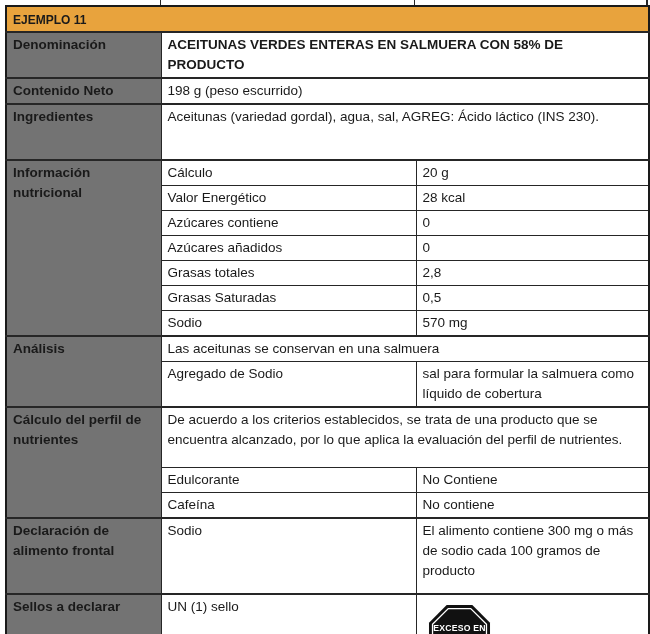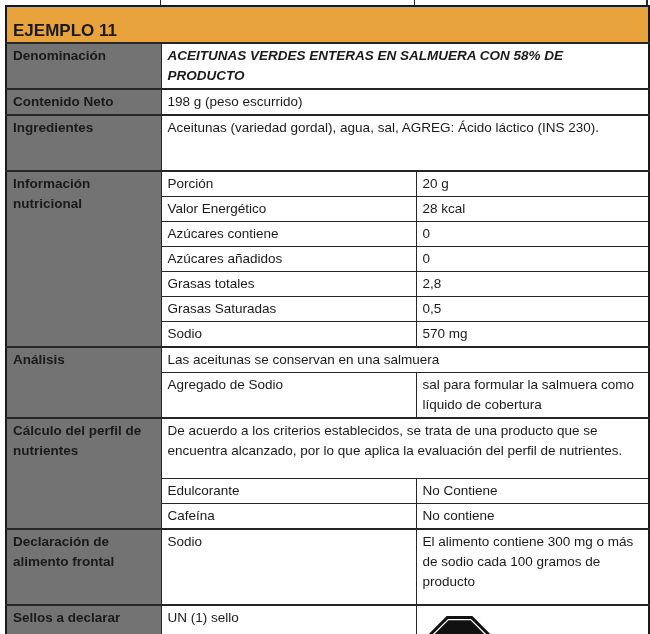--- a/index.html
+++ b/index.html
@@ -36,28 +36,28 @@
     font-size: 13.5px;
     line-height: 20px;
     color: #1a1a1a;
     overflow: hidden;
   }
   tr.sec > td { border-top-width: 2px; }
 
   td.hdr {
     background: #E8A33D;
     font-weight: bold;
-    font-size: 17px;
-    padding-top: 14px; padding-bottom: 1px;
+    font-size: 12px;
+    padding-top: 3px; padding-bottom: 1px;
   }
   td.lbl {
     background: #737373;
     font-weight: bold;
   }
-  td.bold { font-weight: bold; font-style: italic; }
+  td.bold { font-weight: bold; }
 
   td.seal-cell { padding: 9px 0 0 11px; }
 
   .seal-main {
     fill: #ffffff;
     font-family: "Liberation Sans", sans-serif;
     font-weight: bold;
     font-size: 8.8px;
     text-anchor: middle;
     letter-spacing: 0.2px;
@@ -99,21 +99,21 @@
       <td colspan="2">198 g (peso escurrido)</td>
     </tr>
 
     <tr class="sec" style="height:56px">
       <td class="lbl">Ingredientes</td>
       <td colspan="2">Aceitunas (variedad gordal), agua, sal, AGREG: Ácido láctico (INS 230).</td>
     </tr>
 
     <tr class="sec" style="height:23px">
       <td class="lbl" rowspan="7">Información nutricional</td>
-      <td>Porción</td>
+      <td>Cálculo</td>
       <td>20 g</td>
     </tr>
     <tr style="height:23px">
       <td>Valor Energético</td>
       <td>28 kcal</td>
     </tr>
     <tr style="height:23px">
       <td>Azúcares contiene</td>
       <td>0</td>
     </tr>

